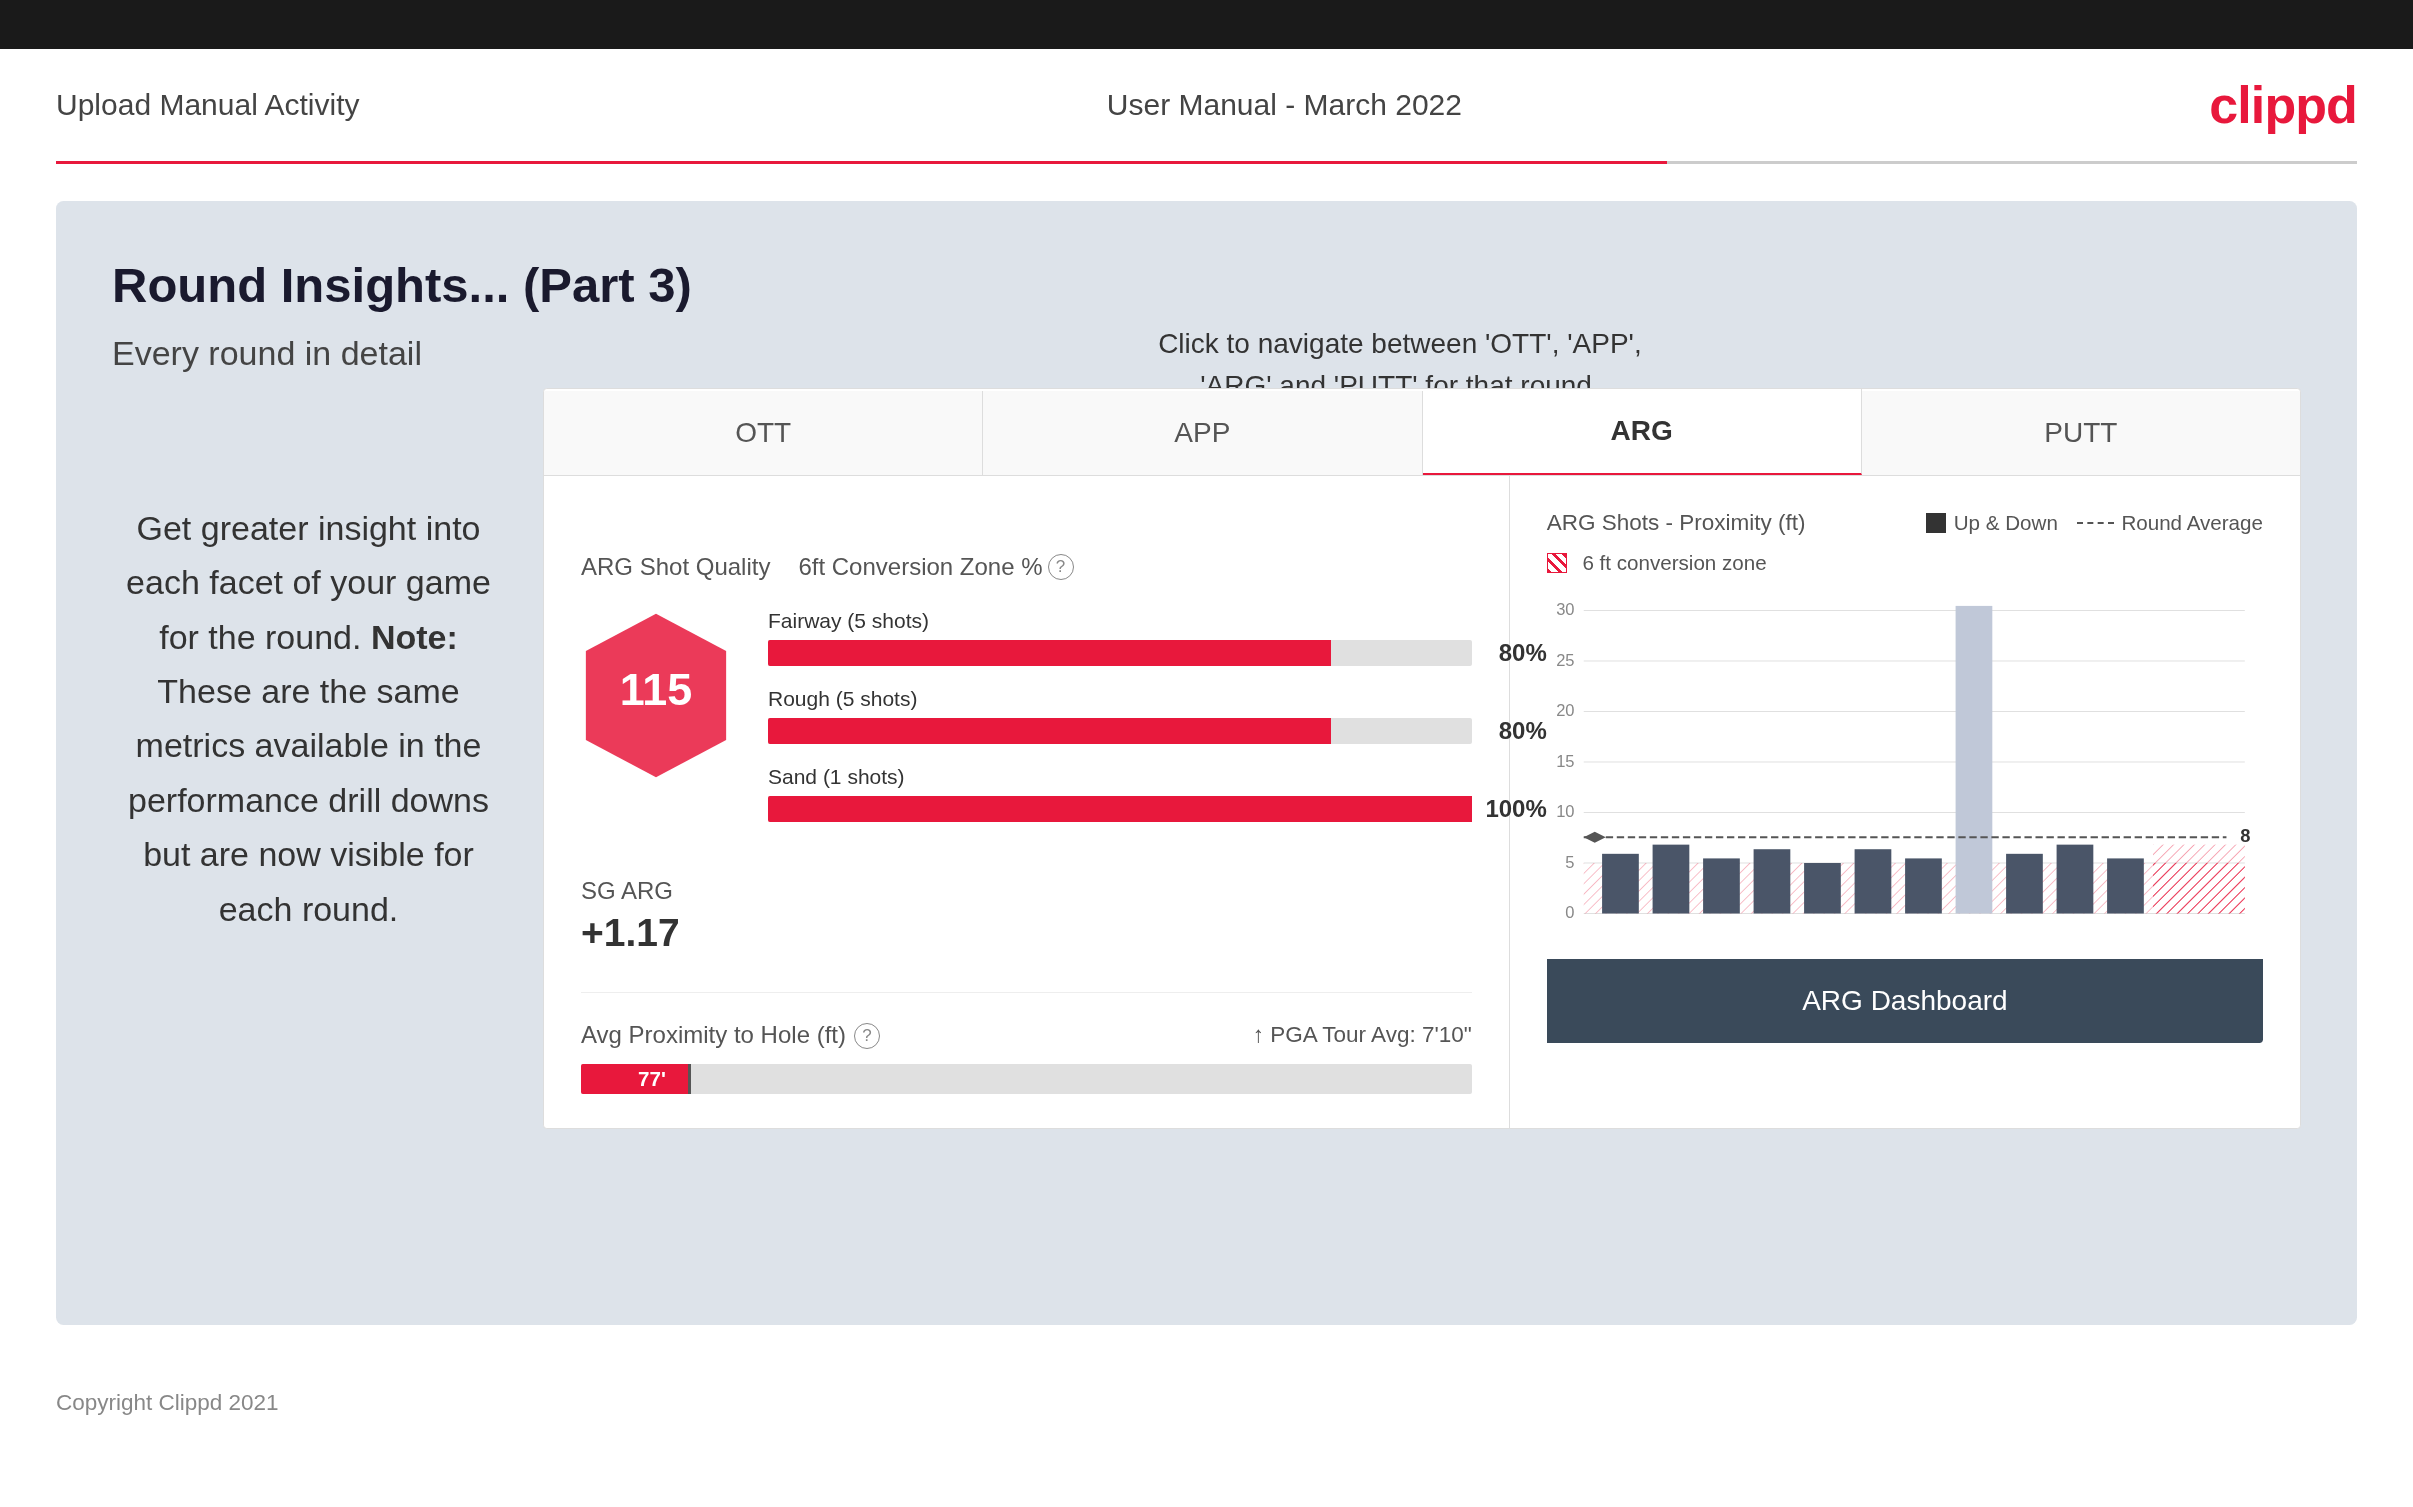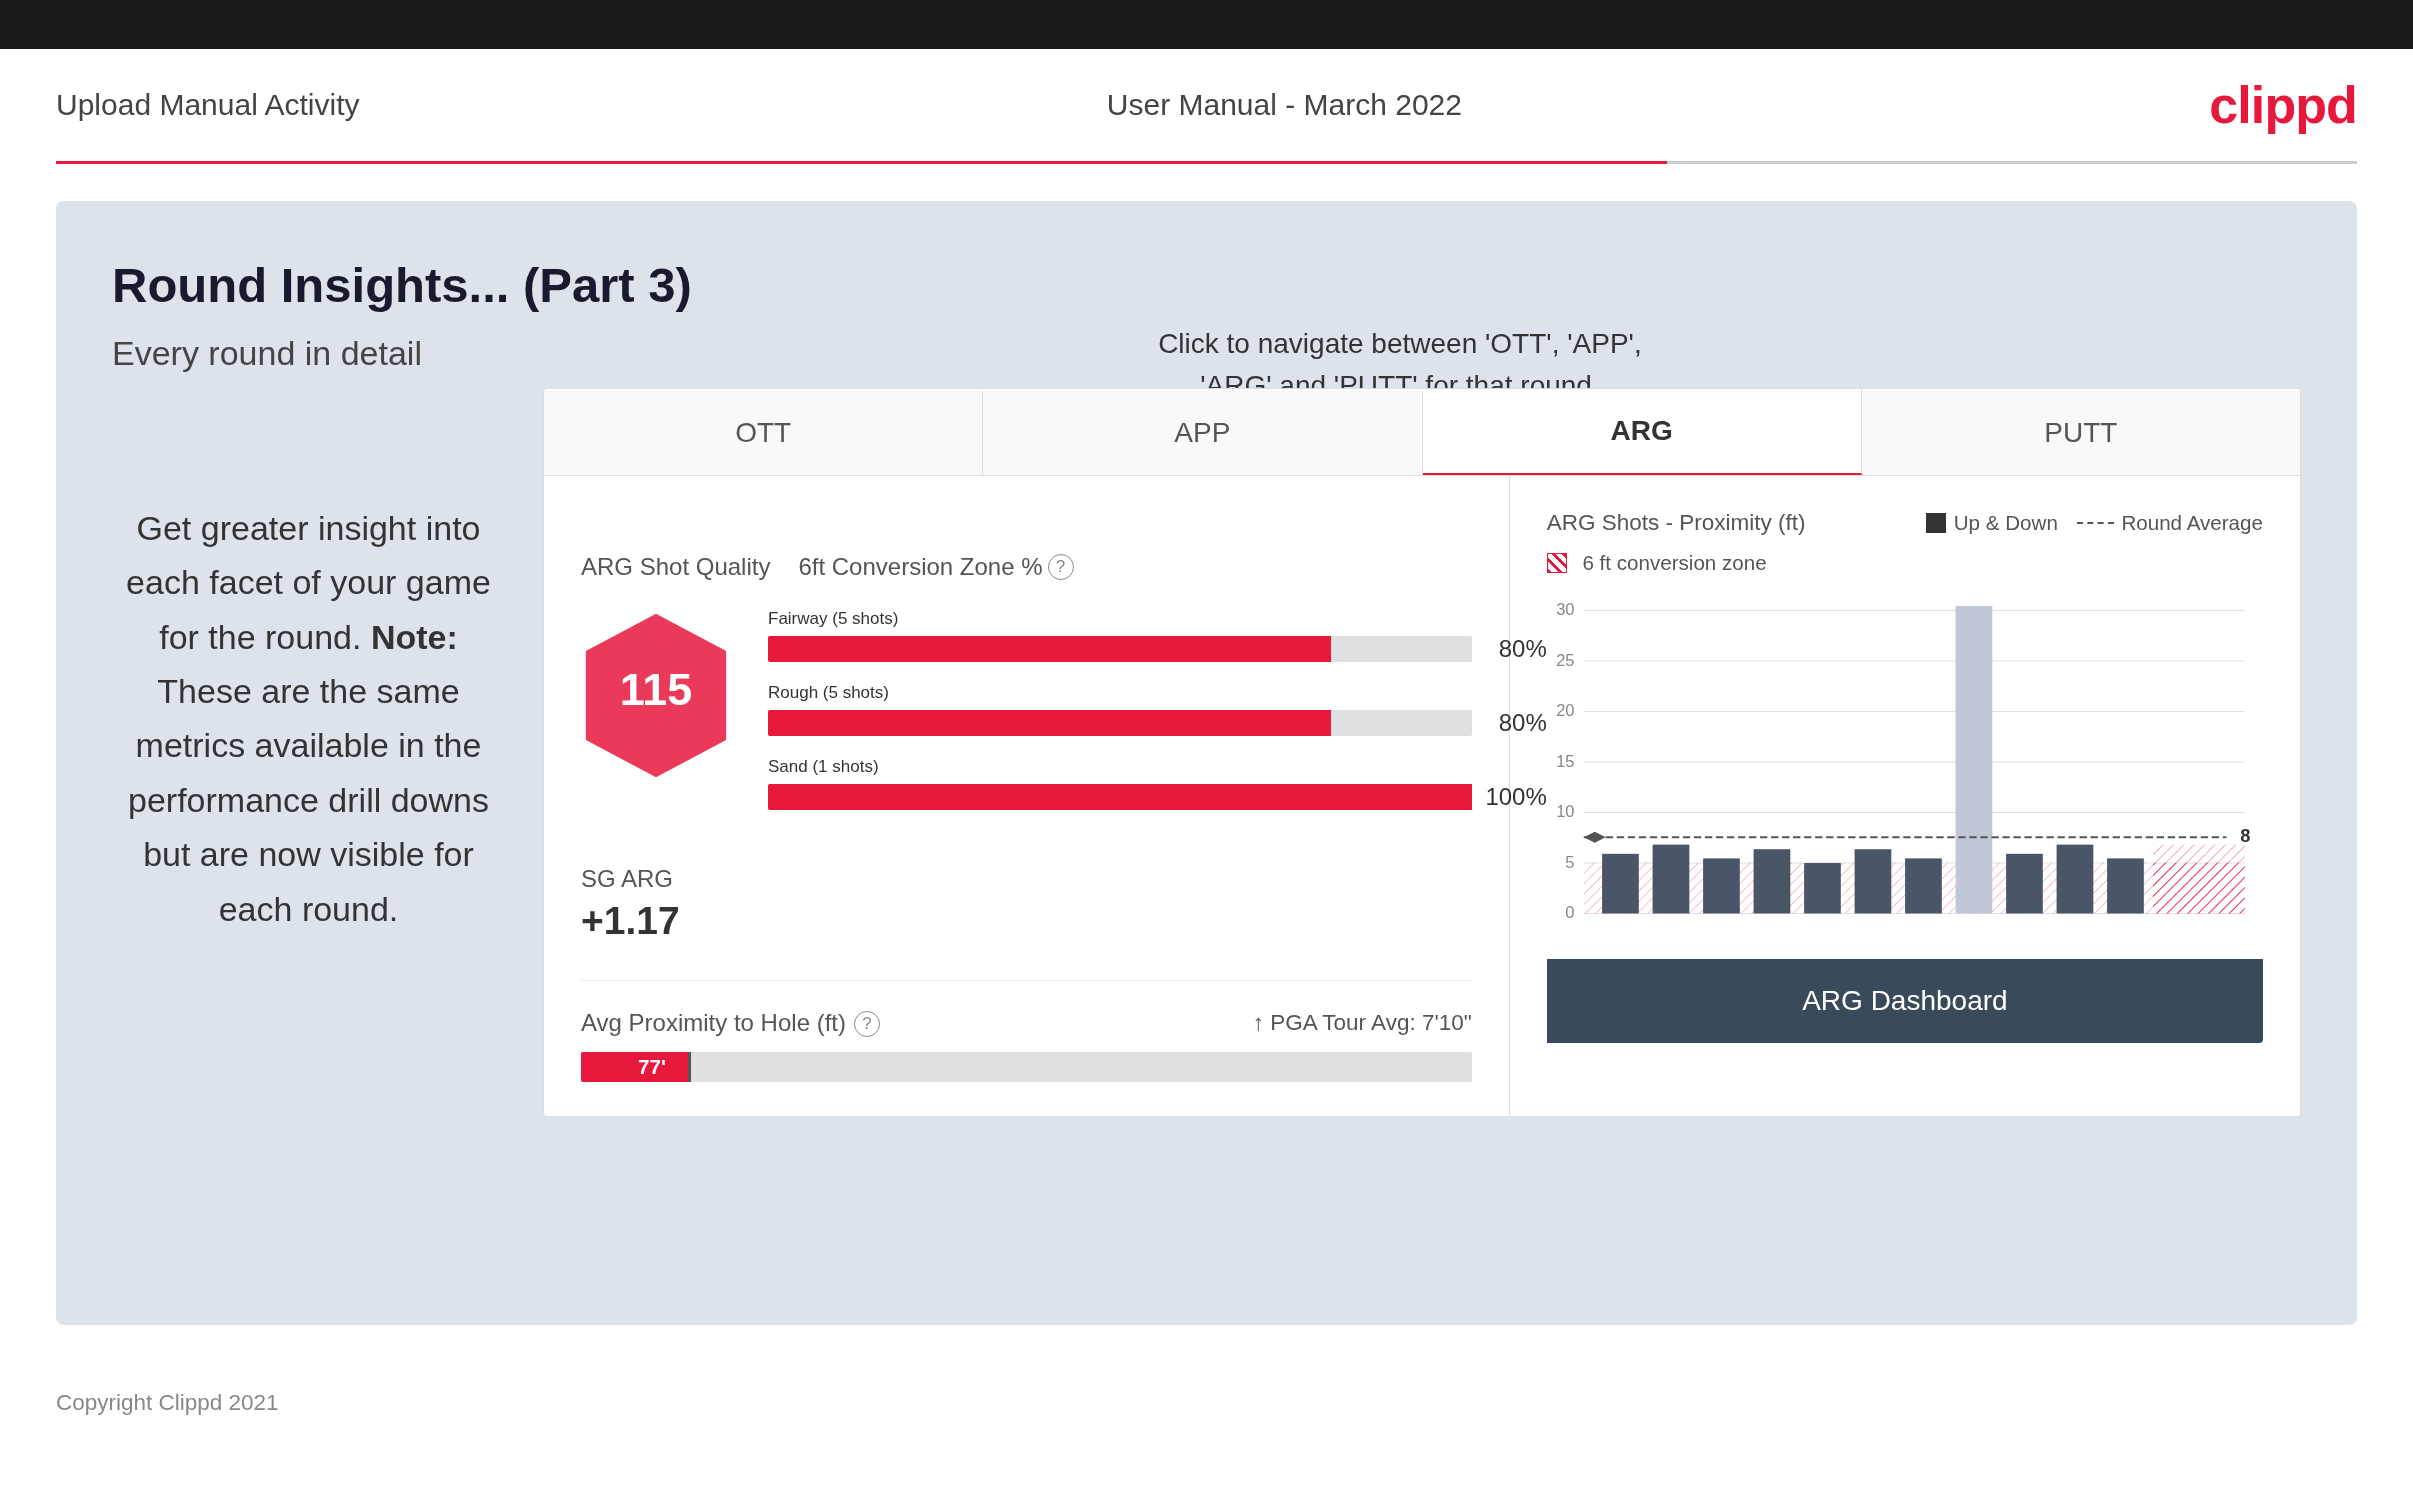--- a/index.html
+++ b/index.html
@@ -205,21 +205,21 @@
     }
 
     
     .shot-quality-bars {
       flex: 1;
     }
     .bar-row {
       margin-bottom: 20.6px;
     }
     .bar-label {
-      font-size: 17px;
+      font-size: 21px;
       color: #333;
       margin-bottom: 7.5px;
     }
     .bar-track {
       position: relative;
       height: 26px;
       background: #e0e0e0;
       border-radius: 1.9px;
       display: flex;
       align-items: center;
@@ -227,21 +227,21 @@
     .bar-fill {
       height: 100%;
       background: #e8183c;
       border-radius: 1.9px 0 0 1.9px;
     }
     .bar-pct {
       position: absolute;
       right: -75px;
       font-size: 24px;
       color: #333;
-      font-weight: 400;
+      font-weight: 700;
     }
 
     
     .sg-section {
       margin-top: 34px;
     }
     .sg-label {
       font-size: 24px;
       color: #555;
       margin-bottom: 5.6px;

